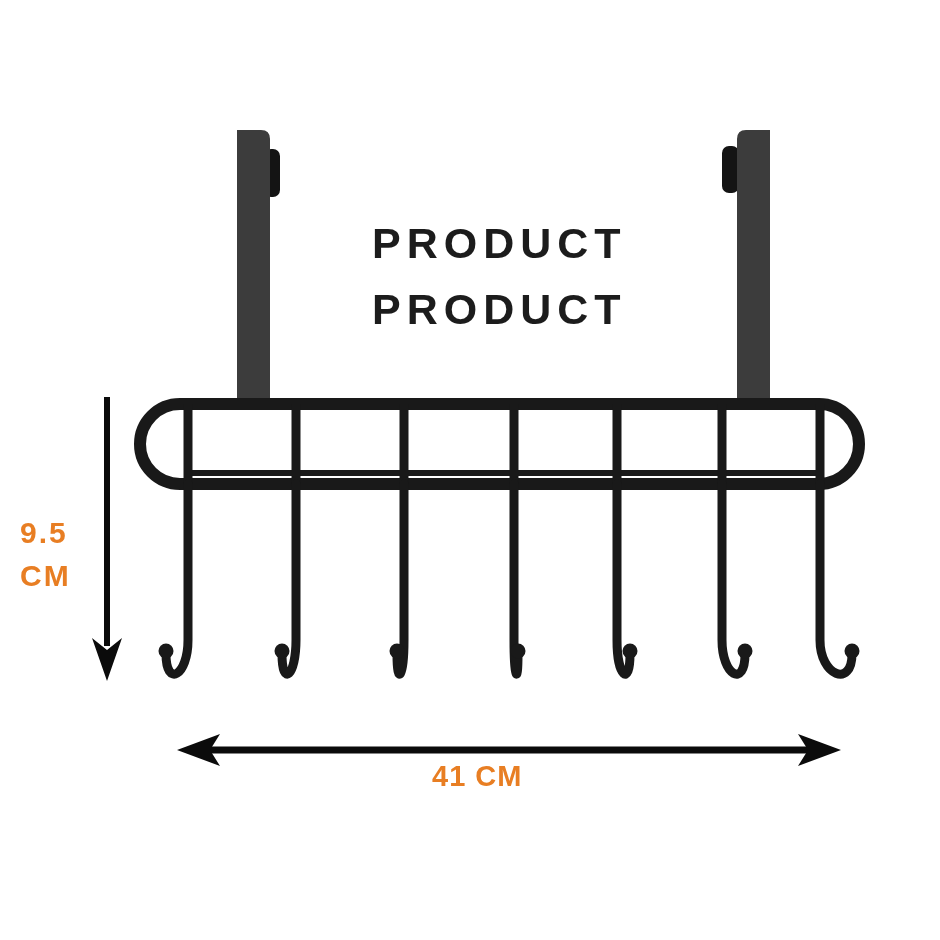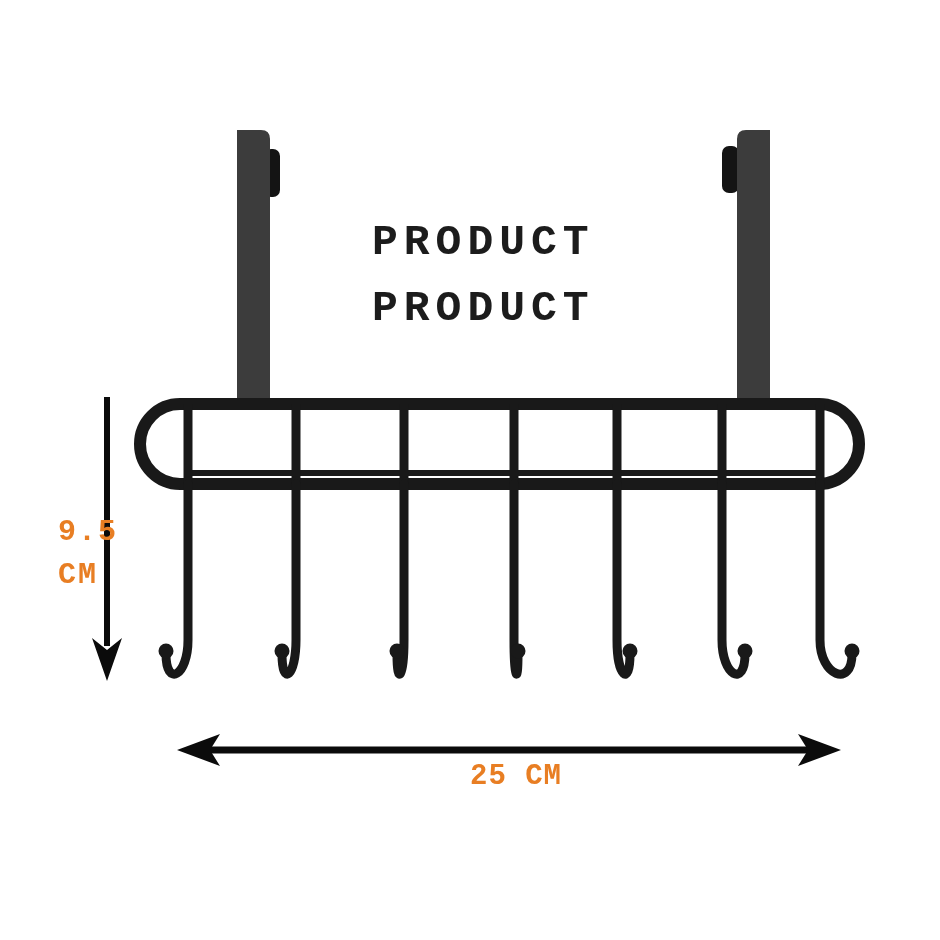--- a/index.html
+++ b/index.html
@@ -7,21 +7,20 @@
     padding: 0;
     background: #ffffff;
     font-family: "Liberation Sans", sans-serif;
   }
   .stage {
     position: relative;
     width: 932px;
     height: 940px;
     background: #ffffff;
     overflow: hidden;
-    font-family: Liberation Mono, monospace;
   }
   .rack-svg {
     position: absolute;
     left: 0;
     top: 0;
   }
   .product-title {
     position: absolute;
     left: 372px;
     top: 210px;
@@ -30,21 +29,20 @@
     font-weight: 700;
     letter-spacing: 6px;
     line-height: 66px;
     white-space: nowrap;
   }
   .dim-label {
     position: absolute;
     color: #e87e23;
     font-weight: 700;
     white-space: nowrap;
-    margin-left: 38px;
   }
   .dim-height {
     left: 20px;
     top: 511px;
     font-size: 30px;
     line-height: 43px;
     letter-spacing: 2px;
   }
   .dim-width {
     left: 432px;
@@ -119,15 +117,15 @@
   <div class="product-title">
     <div>PRODUCT</div>
     <div>PRODUCT</div>
   </div>
 
   <div class="dim-label dim-height">
     <div>9.5</div>
     <div>CM</div>
   </div>
 
-  <div class="dim-label dim-width">25 CM</div>
+  <div class="dim-label dim-width">41 CM</div>
 
 </div>
 
 </body></html>

